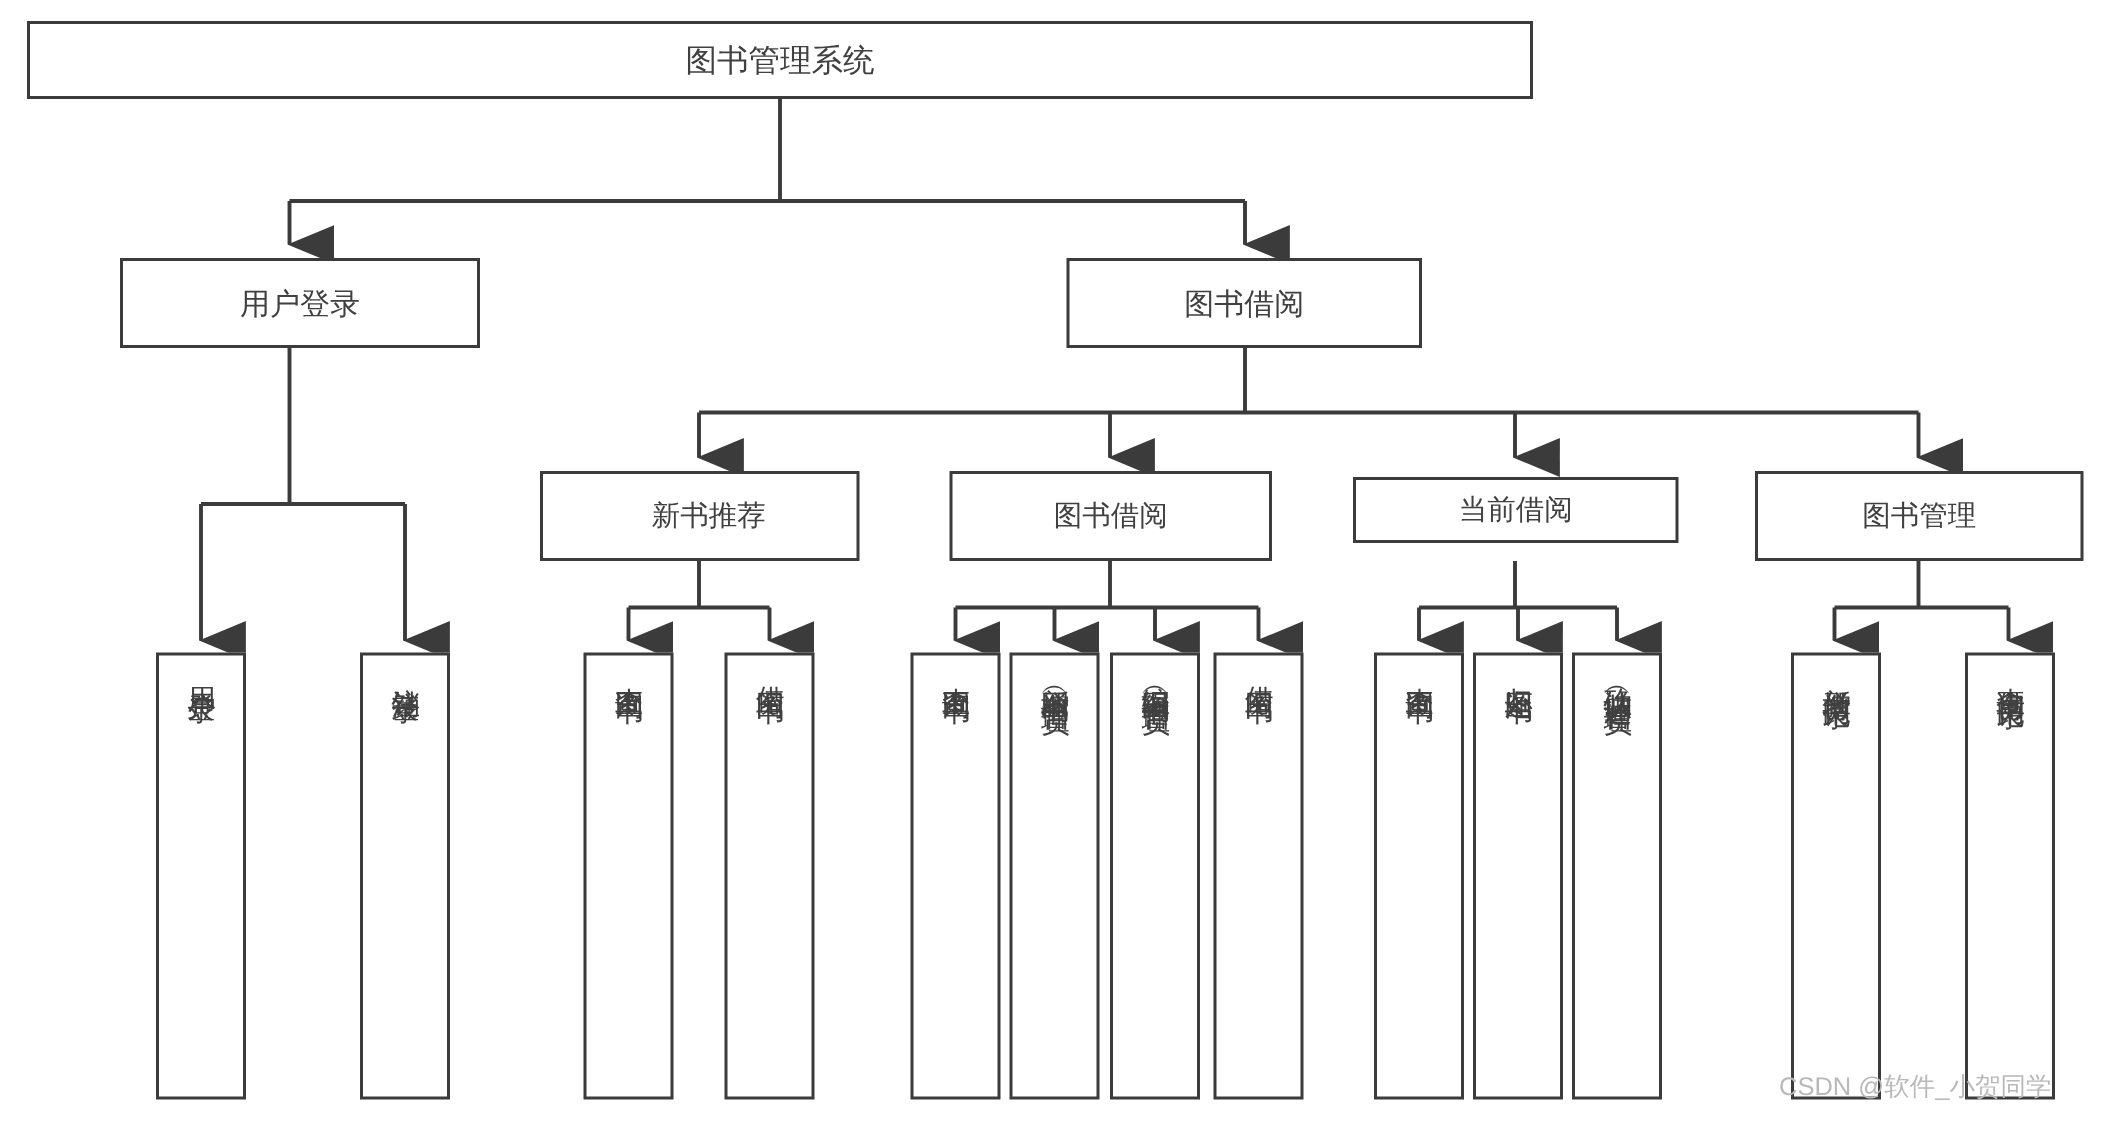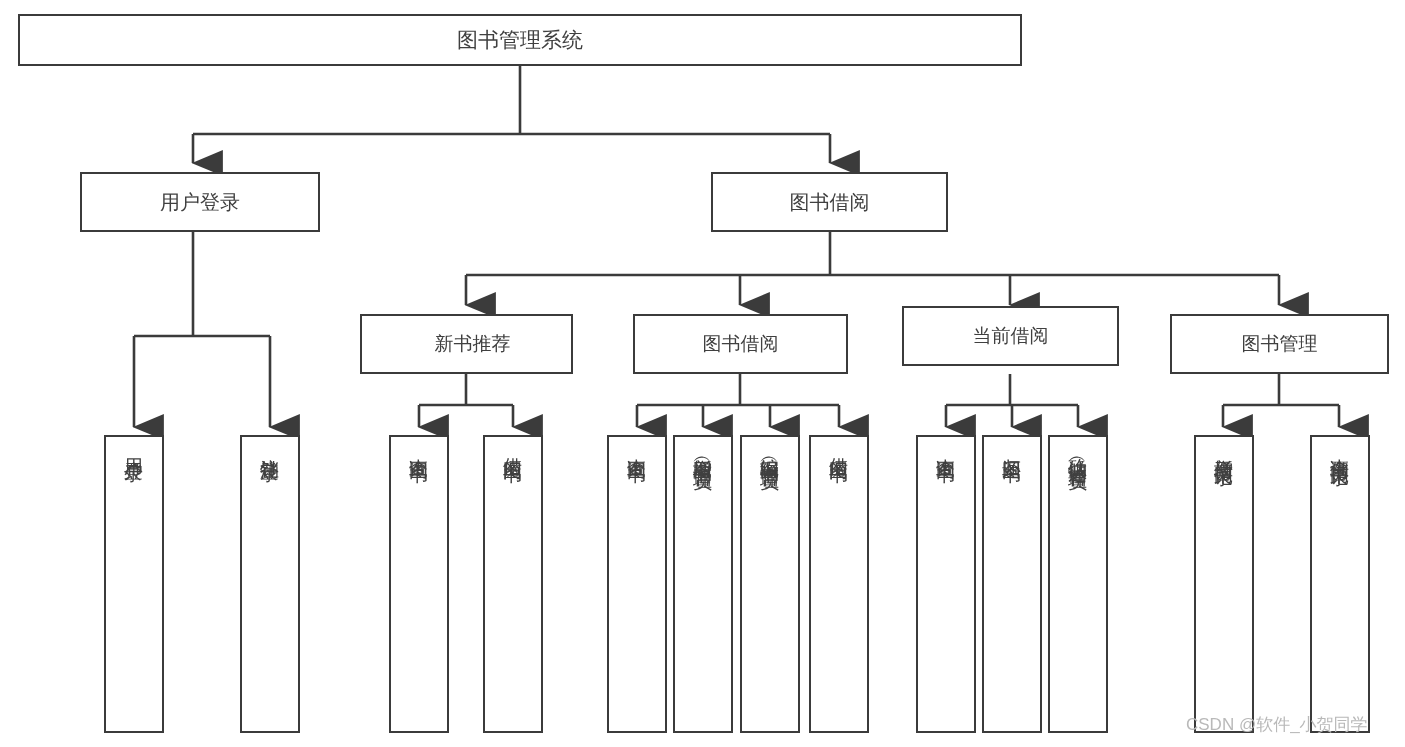--- a/index.html
+++ b/index.html
@@ -133,21 +133,21 @@
   <div class="node lvl2" style="left:711px; top:172px; width:237px; height:60px;">
     <span>图书借阅</span>
   </div>
 
   <div class="node lvl3" style="left:360px; top:314px; width:213px; height:60px;padding-left:12px;">
     <span>新书推荐</span>
   </div>
   <div class="node lvl3" style="left:633px; top:314px; width:215px; height:60px;">
     <span>图书借阅</span>
   </div>
-  <div class="node lvl3" style="left:902px; top:306px; width:217px; height:60px;">
+  <div class="node lvl3" style="left:902px; top:318px; width:217px; height:44px;">
     <span>当前借阅</span>
   </div>
   <div class="node lvl3" style="left:1170px; top:314px; width:219px; height:60px;">
     <span>图书管理</span>
   </div>
 
   <div class="node leaf" style="left:104px; top:435px; width:60px; height:298px;">
     <span class="vtext">用户登录</span>
   </div>
   <div class="node leaf" style="left:240px; top:435px; width:60px; height:298px;">

